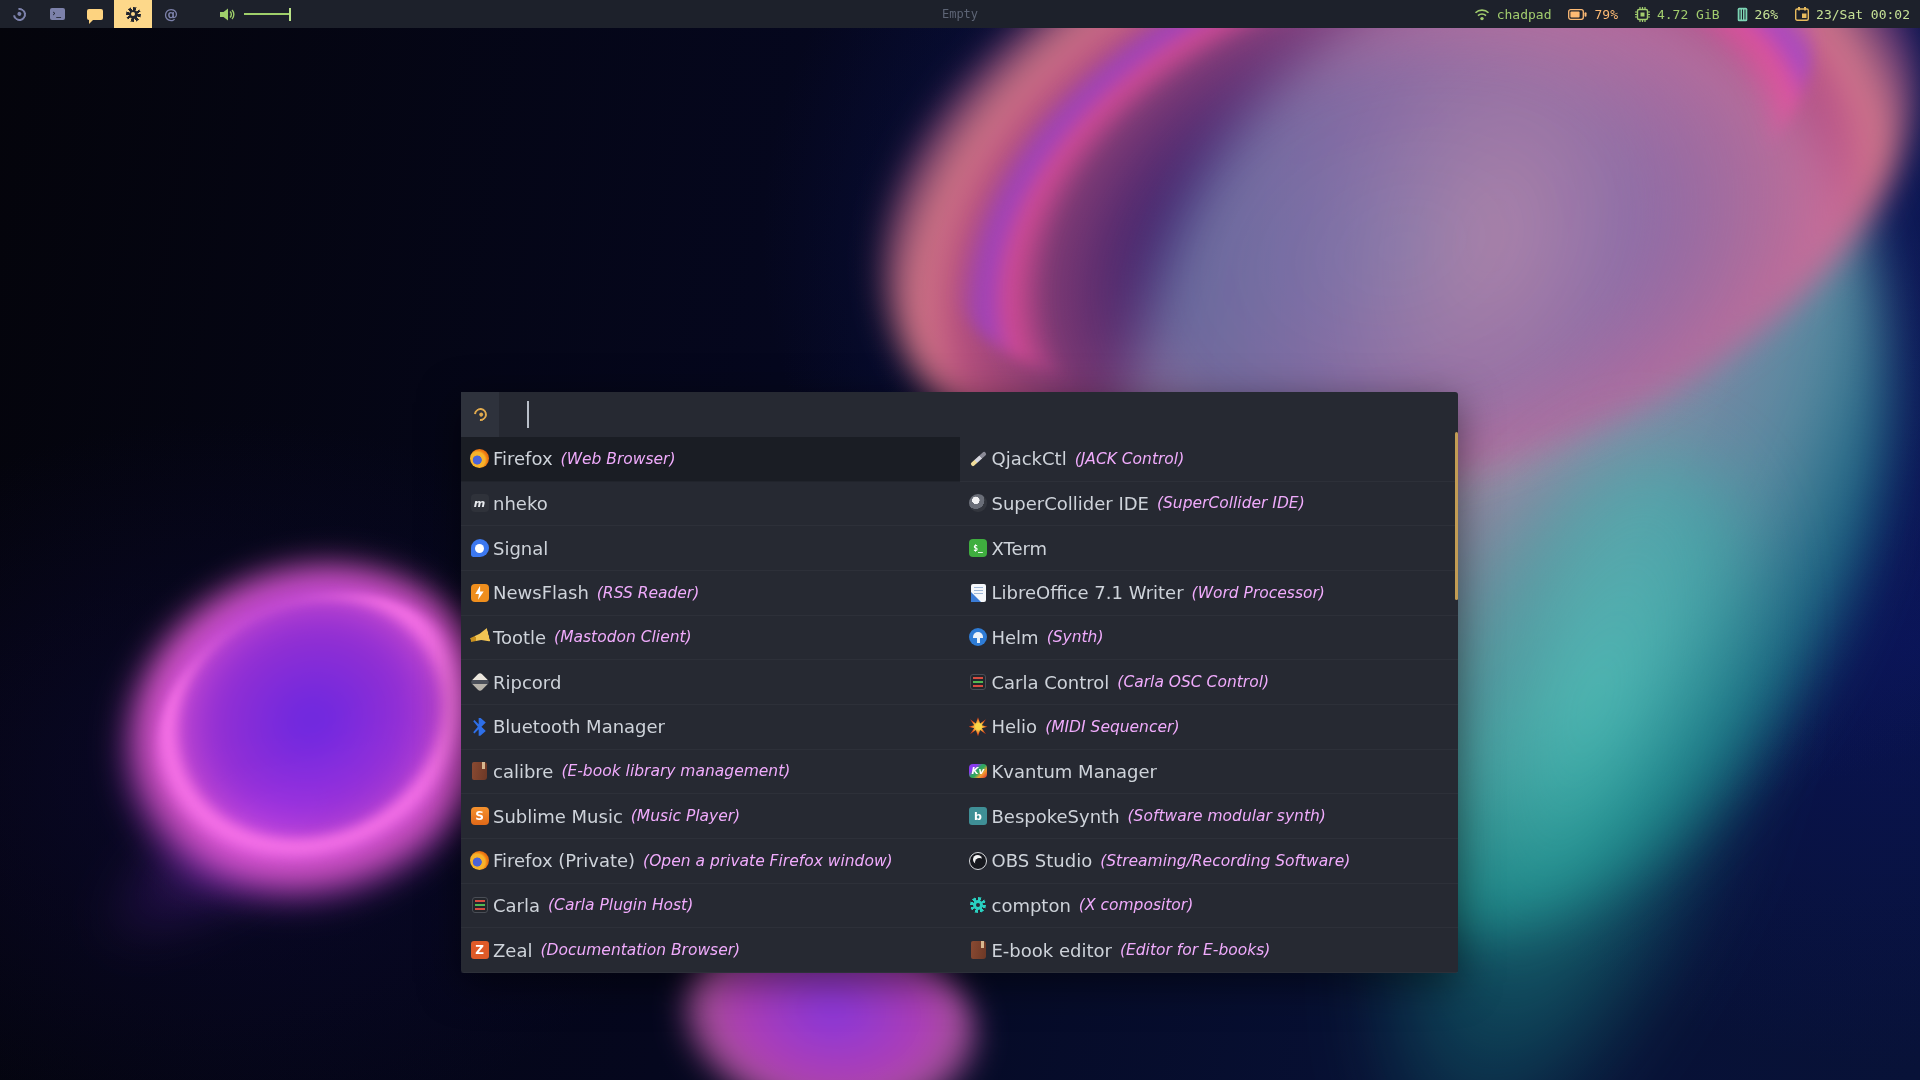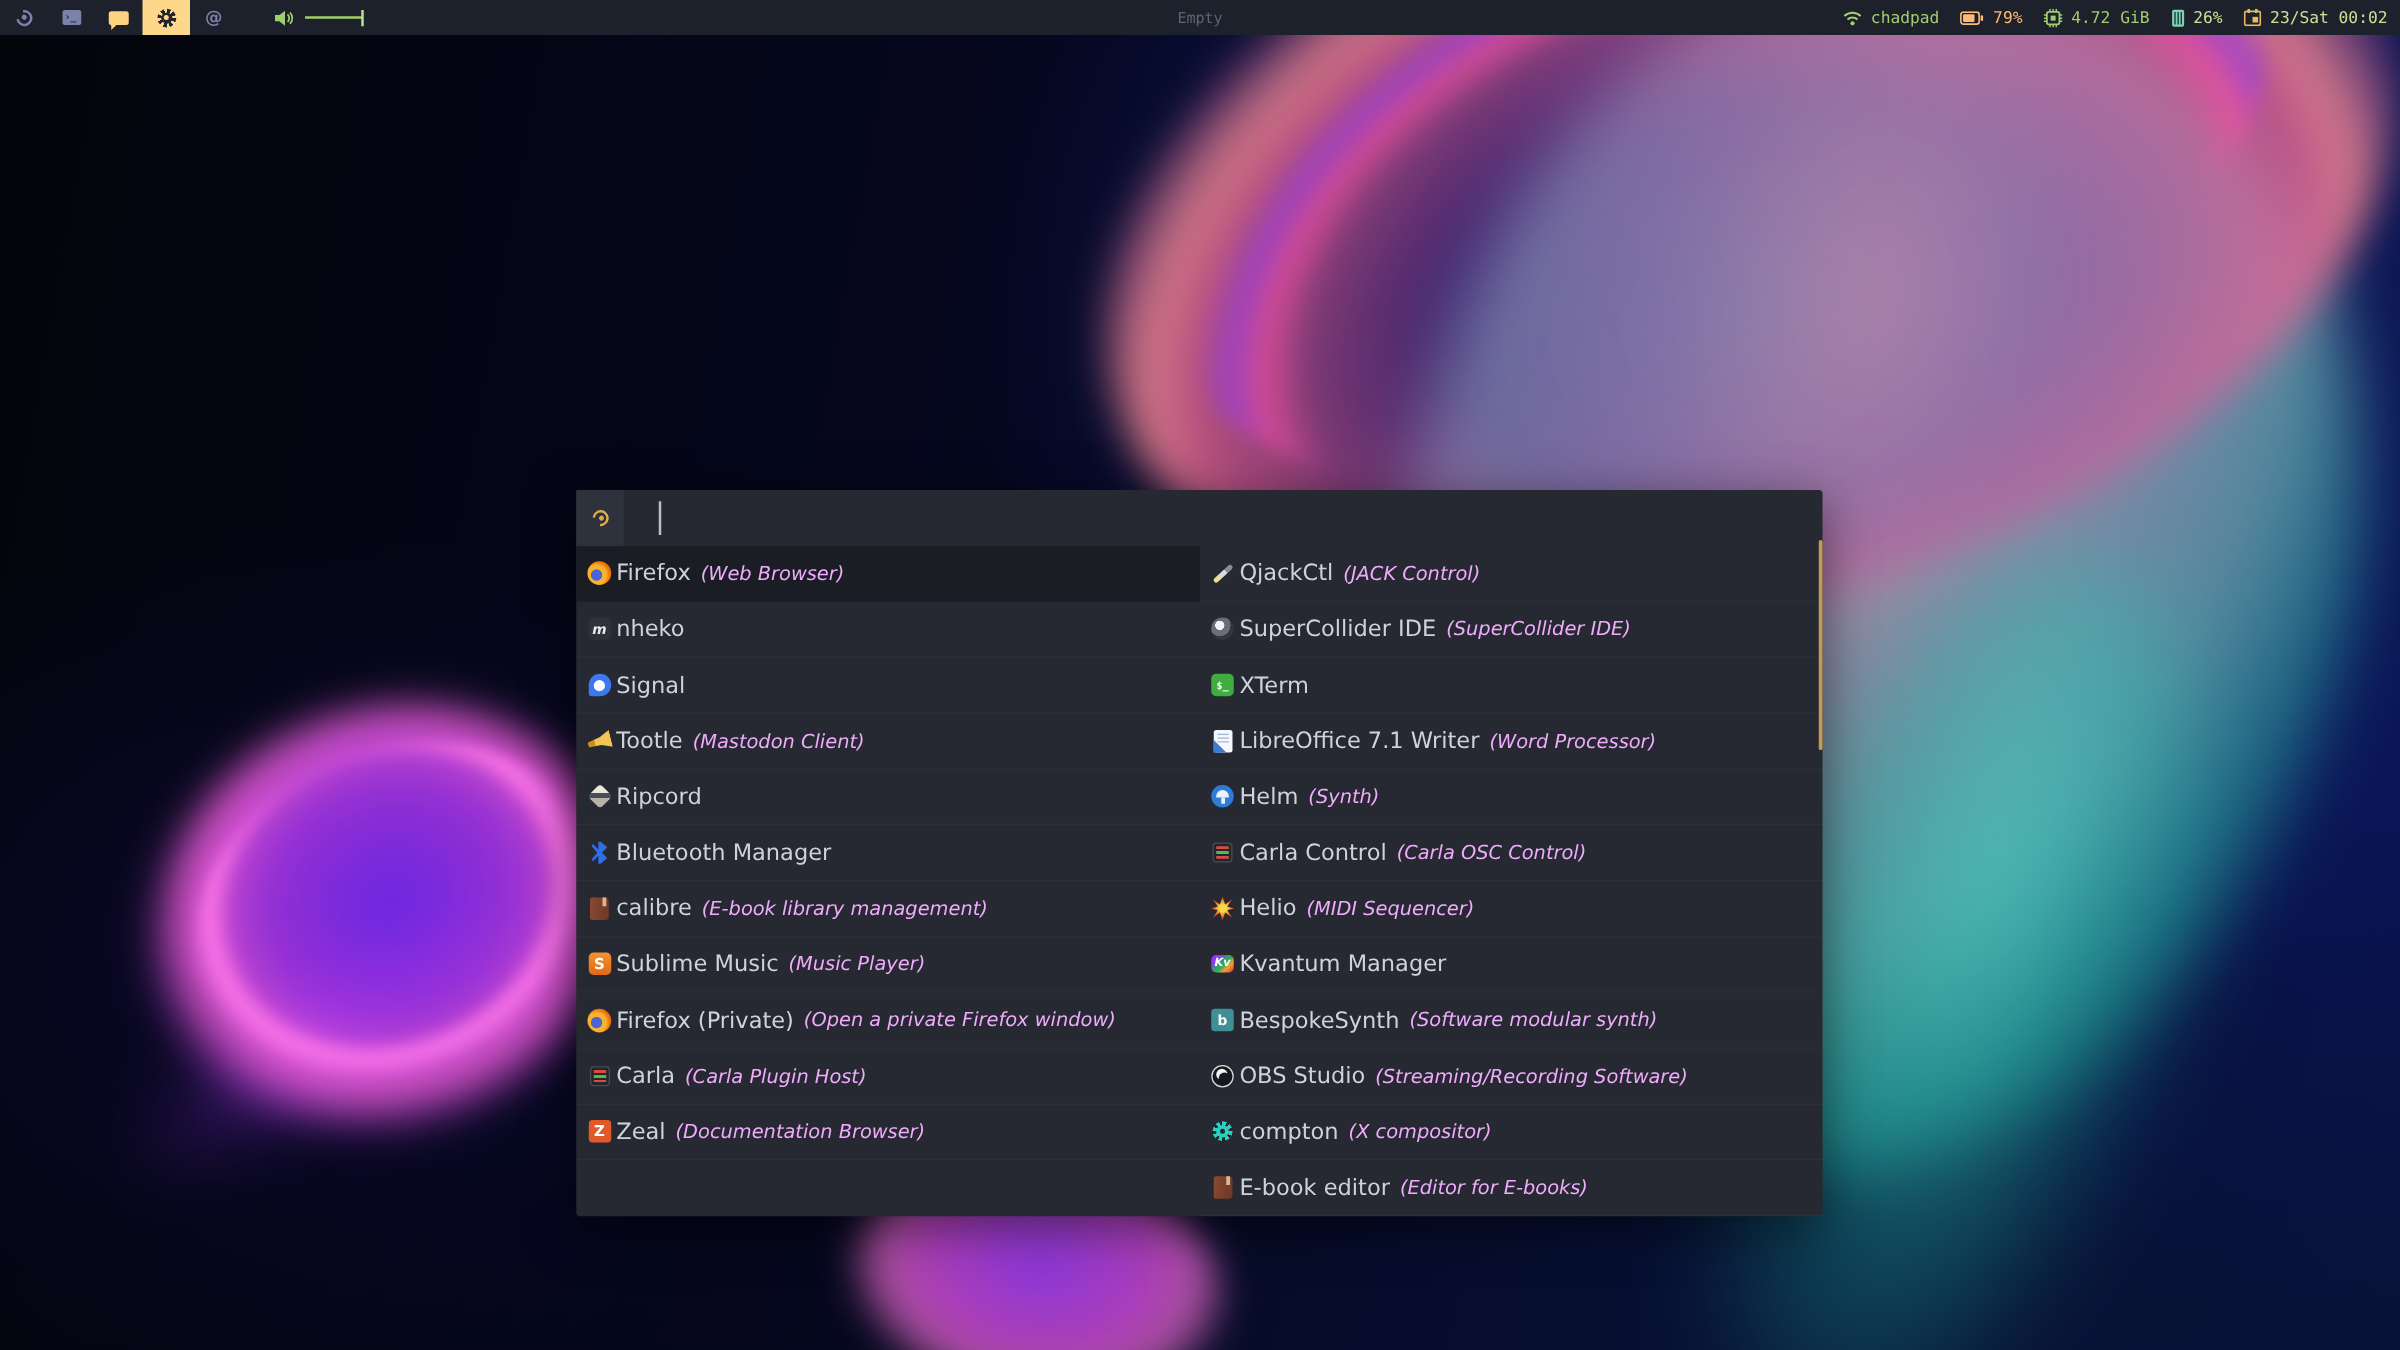--- a/index.html
+++ b/index.html
@@ -306,20 +306,27 @@
           </div>
           <div class="l-item">
             <span class="ai">
               <span class="ic ic-signal"></span>
             </span>
             <span class="l-title">Signal</span>
             <span class="l-desc"></span>
           </div>
           <div class="l-item">
             <span class="ai">
+              <span class="ic ic-newsflash"></span>
+            </span>
+            <span class="l-title">NewsFlash</span>
+            <span class="l-desc">(RSS Reader)</span>
+          </div>
+          <div class="l-item">
+            <span class="ai">
               <span class="ic ic-tootle"></span>
             </span>
             <span class="l-title">Tootle</span>
             <span class="l-desc">(Mastodon Client)</span>
           </div>
           <div class="l-item">
             <span class="ai">
               <span class="ic ic-ripcord"></span>
             </span>
             <span class="l-title">Ripcord</span>

